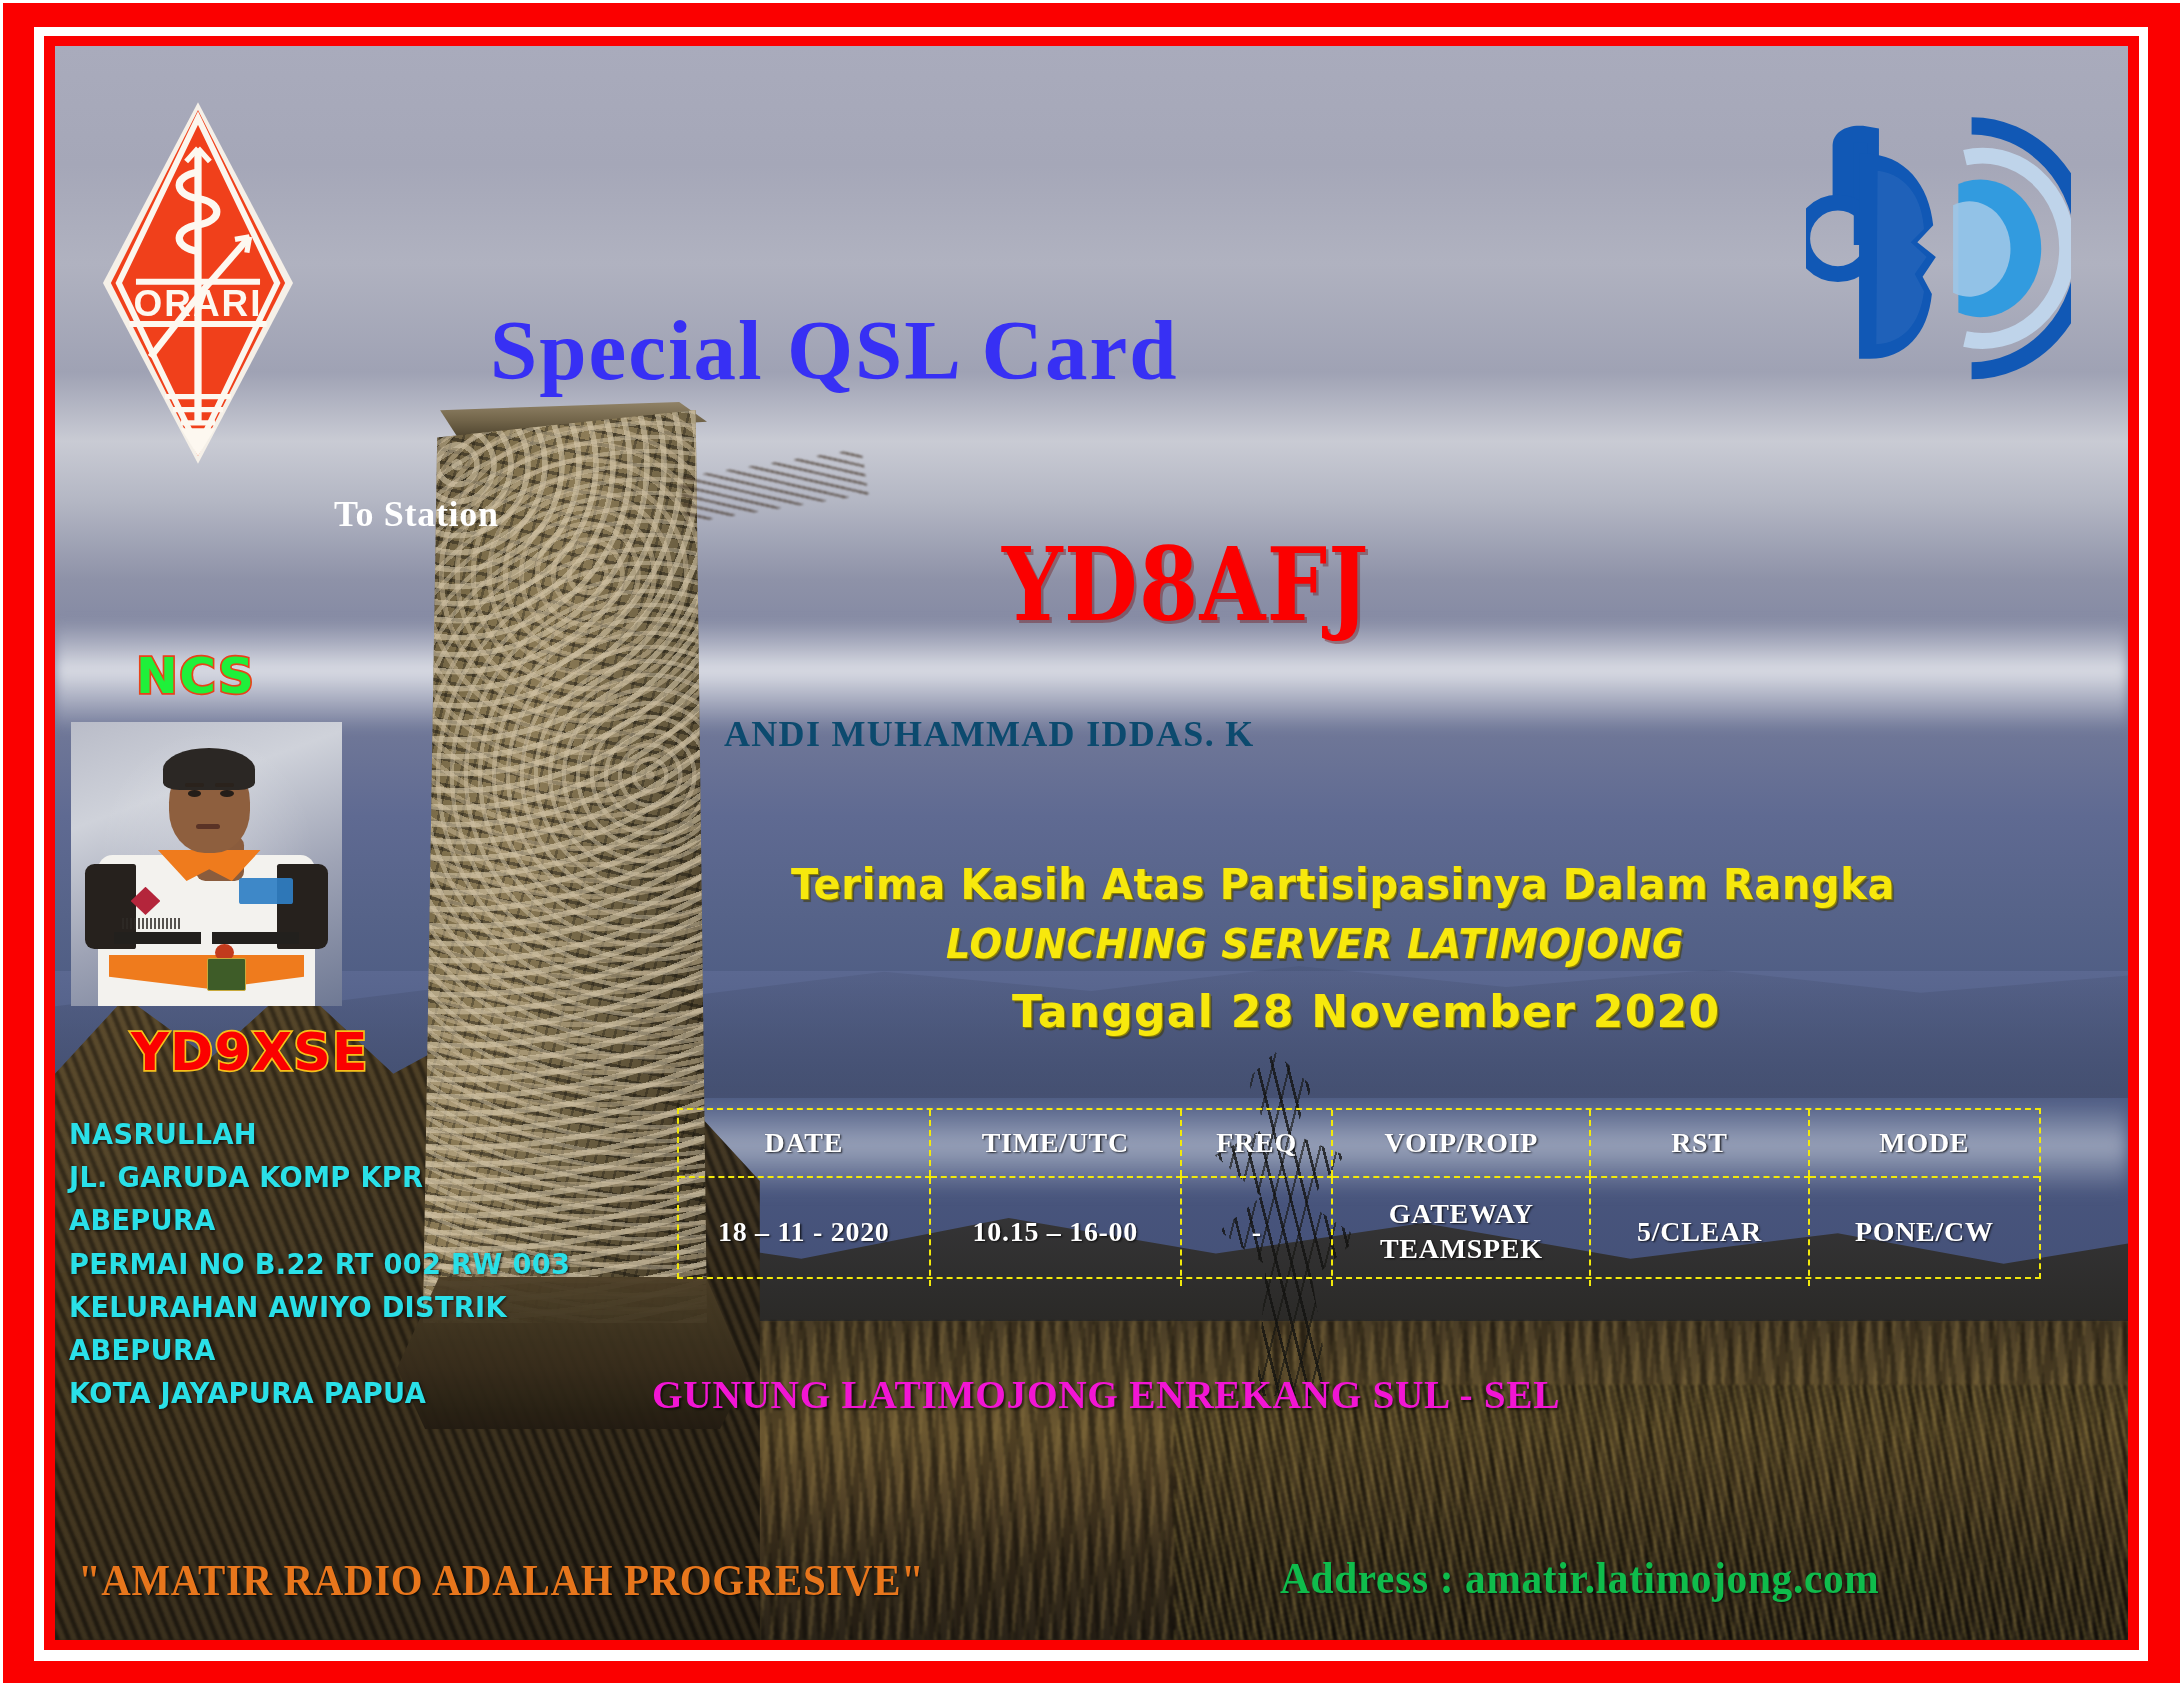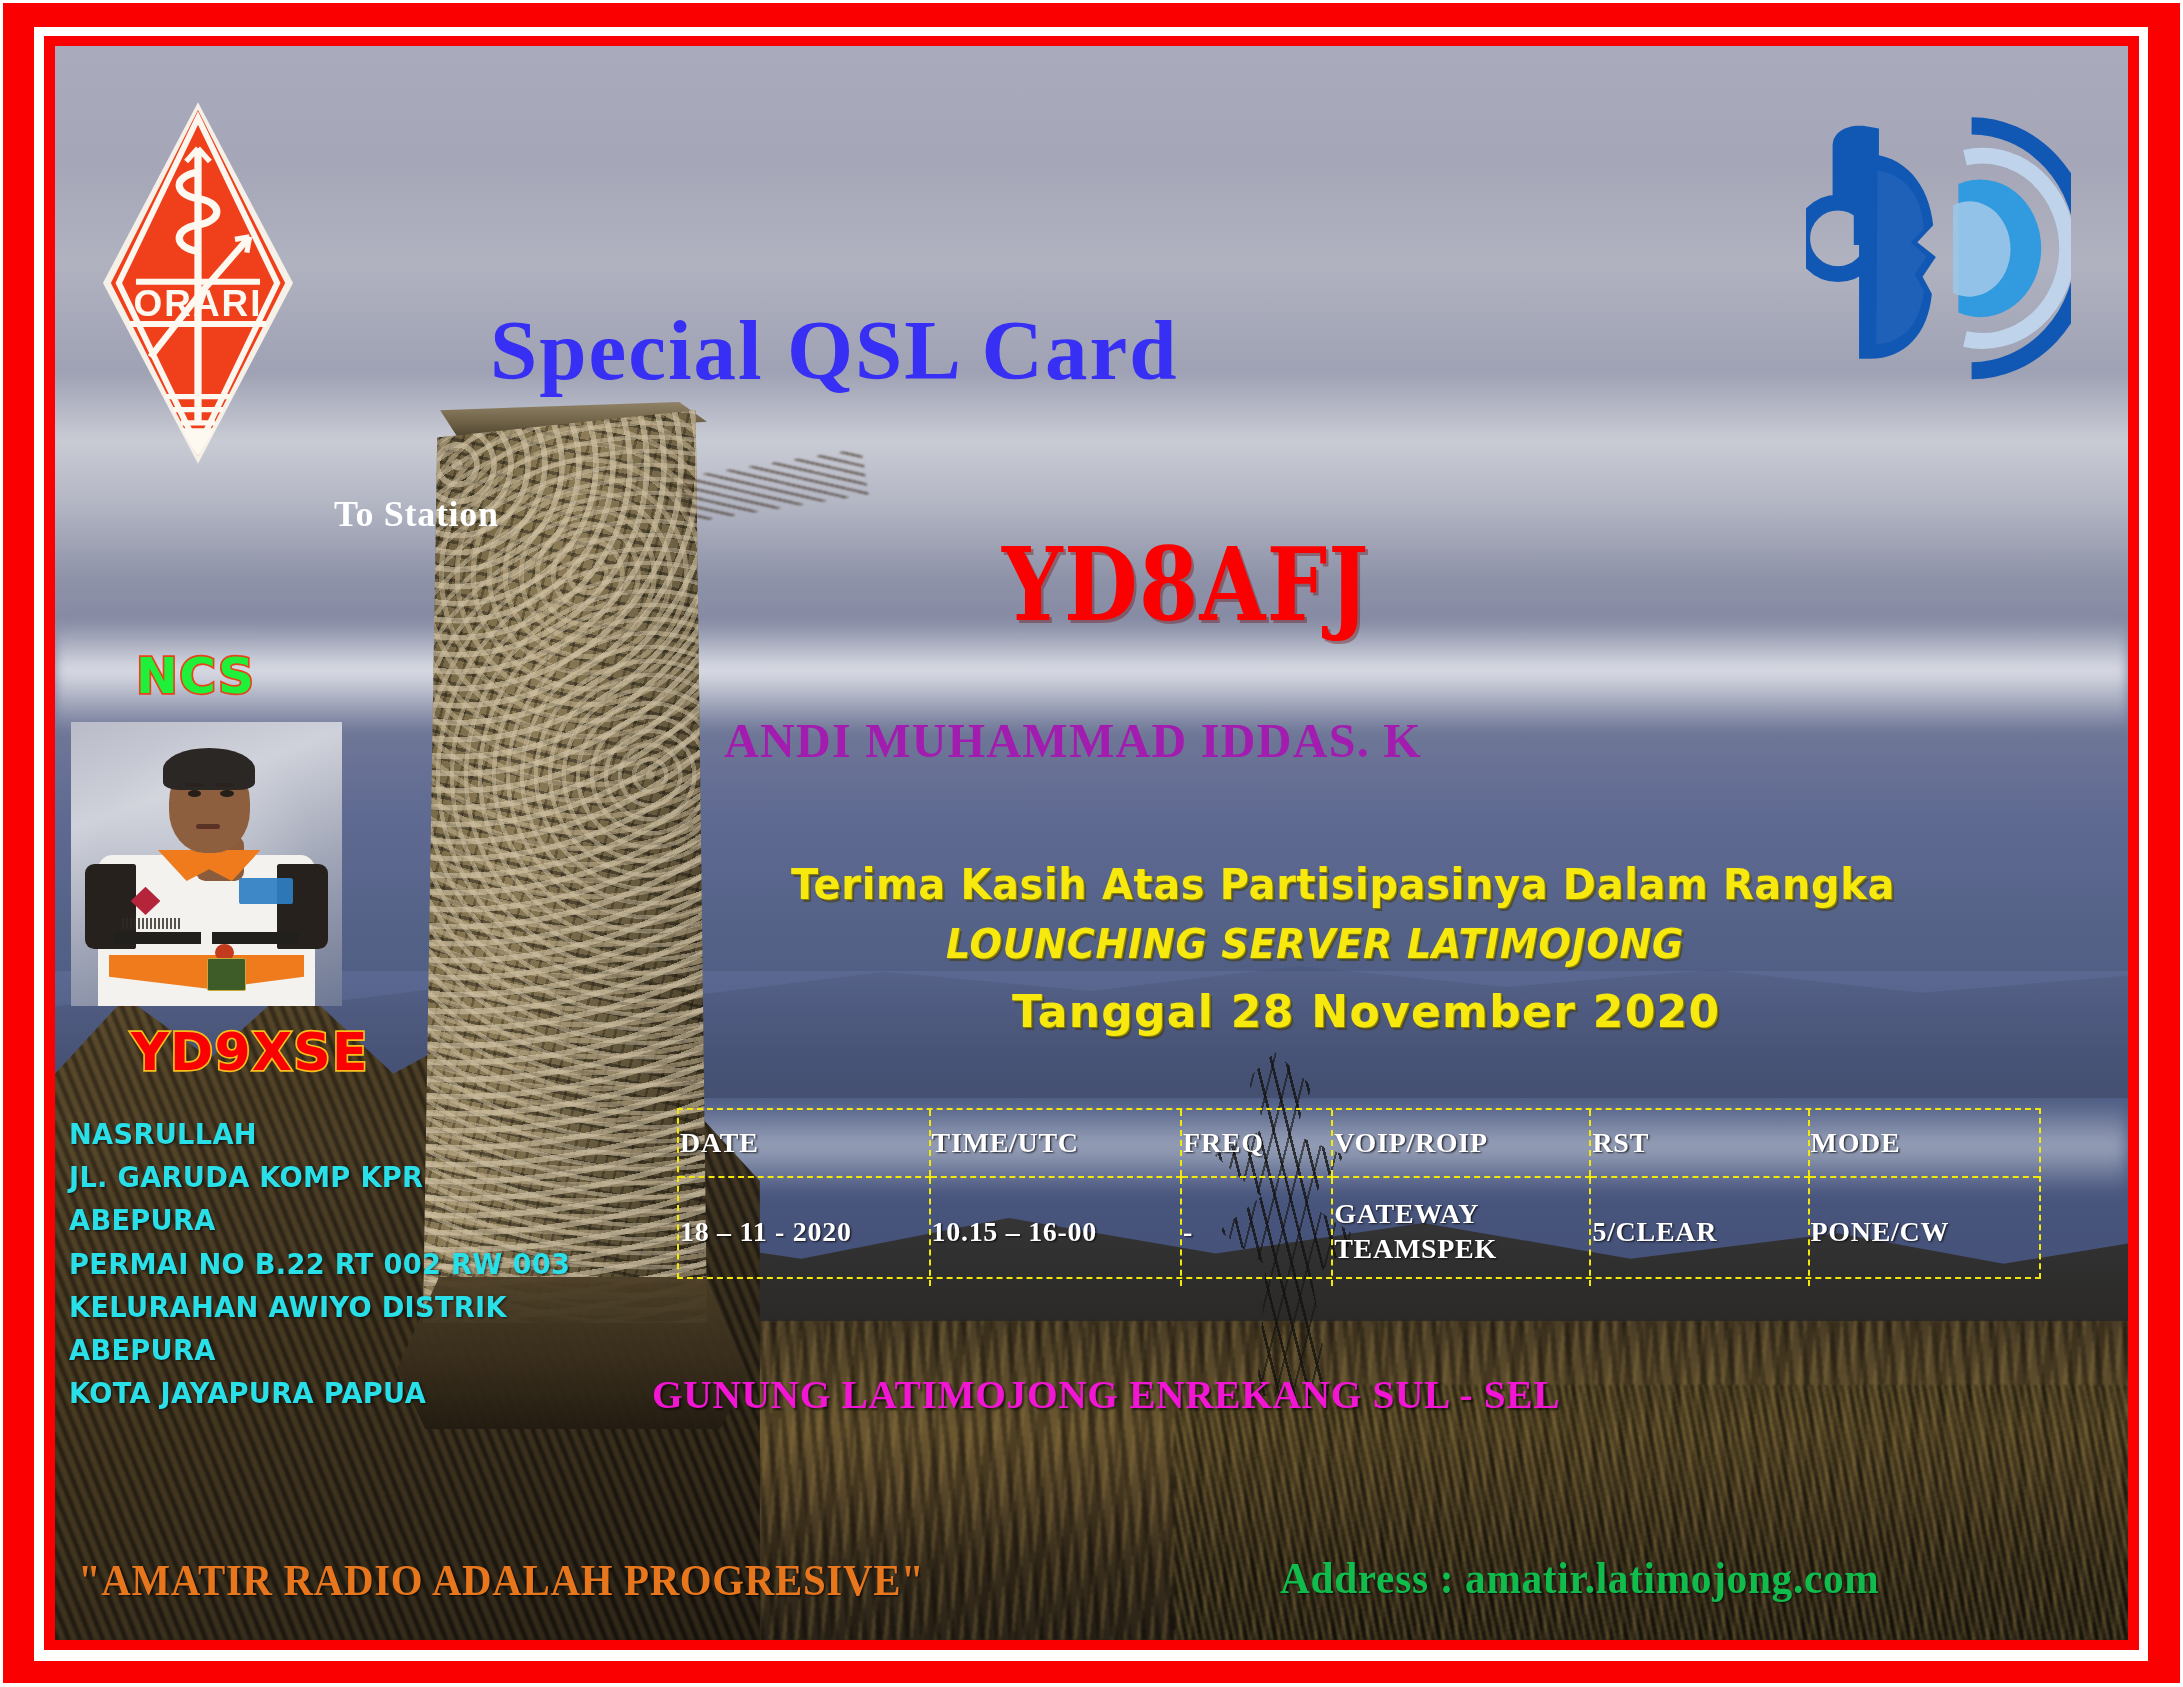--- a/index.html
+++ b/index.html
@@ -82,34 +82,34 @@
   #title-special-net{left:457px;top:136px;font-size:112px;font-style:italic;font-weight:bold;
       color:#14ef45;letter-spacing:6px;font-family:"Liberation Serif",serif;
       text-shadow:2px 2px 0 rgba(40,40,40,.25);}
   #title-qsl{left:490px;top:301px;font-size:85px;font-weight:bold;color:#3730f4;
       font-family:"Liberation Serif",serif;letter-spacing:2px;}
   #to-station{left:334px;top:493px;font-size:36px;font-weight:bold;color:#ffffff;
       font-family:"Liberation Serif",serif;letter-spacing:0.7px;}
   #callsign{left:1002px;top:526px;font-size:85px;font-weight:bold;color:#fb0000;
       font-family:"DejaVu Serif",serif;letter-spacing:1.3px;transform:scaleY(1.18);transform-origin:left top;
       text-shadow:2.6px 2px 0 rgba(110,0,0,.35);}
-  #operator-name{left:724px;top:713px;font-size:48px;font-weight:bold;color:#a21caf;
+  #operator-name{left:724px;top:713px;font-size:36px;font-weight:bold;color:#0c4a6e;
       font-family:"Liberation Serif",serif;letter-spacing:1.3px;}
 
   .yellow3d{color:#f7e80d;font-family:"DejaVu Sans",sans-serif;font-weight:bold;
       text-shadow:1.3px 1.3px 0 #8c7f06, 2.6px 2.6px 0.7px rgba(60,54,4,.55);}
   #thanks-line{left:791px;top:860px;font-size:42px;letter-spacing:0.7px;transform:scaleX(.95);transform-origin:left top;}
   #event-line{left:946px;top:920px;font-size:41px;font-style:italic;letter-spacing:0.7px;transform:scaleX(.93);transform-origin:left top;}
   #date-line{left:1012px;top:986px;font-size:44px;letter-spacing:1.3px;}
 
   
   #qso-table{position:absolute;left:677px;top:1108px;width:1364px;height:171px;
       border:2.6px dashed #f2e90a;box-sizing:border-box;}
   #qso-table table{width:100%;height:100%;border-collapse:collapse;table-layout:fixed;}
-  #qso-table th,#qso-table td{border-left:2px dashed #f2e90a;color:#ffffff;text-align:left;
+  #qso-table th,#qso-table td{border-left:2px dashed #f2e90a;color:#ffffff;text-align:center;
       font-family:"Liberation Serif",serif;font-weight:bold;letter-spacing:0.7px;vertical-align:middle;}
   #qso-table th:first-child,#qso-table td:first-child{border-left:none;}
   #qso-table thead th{height:64px;font-size:28px;border-bottom:2px dashed #f2e90a;
       text-shadow:1.3px 1.3px 2px rgba(0,0,0,.75);}
   #qso-table tbody td{height:106px;font-size:28px;text-shadow:1.3px 1.3px 2px rgba(0,0,0,.75);line-height:1.24;}
   .c-date{width:18.5%;} .c-time{width:18.5%;} .c-freq{width:11%;}
   .c-voip{width:19%;}  .c-rst{width:16%;}    .c-mode{width:17%;}
 
   #venue-line{left:652px;top:1370px;font-size:41px;font-weight:bold;color:#f215d4;
       font-family:"Liberation Serif",serif;letter-spacing:0.7px;transform:scaleX(.96);transform-origin:left top;

